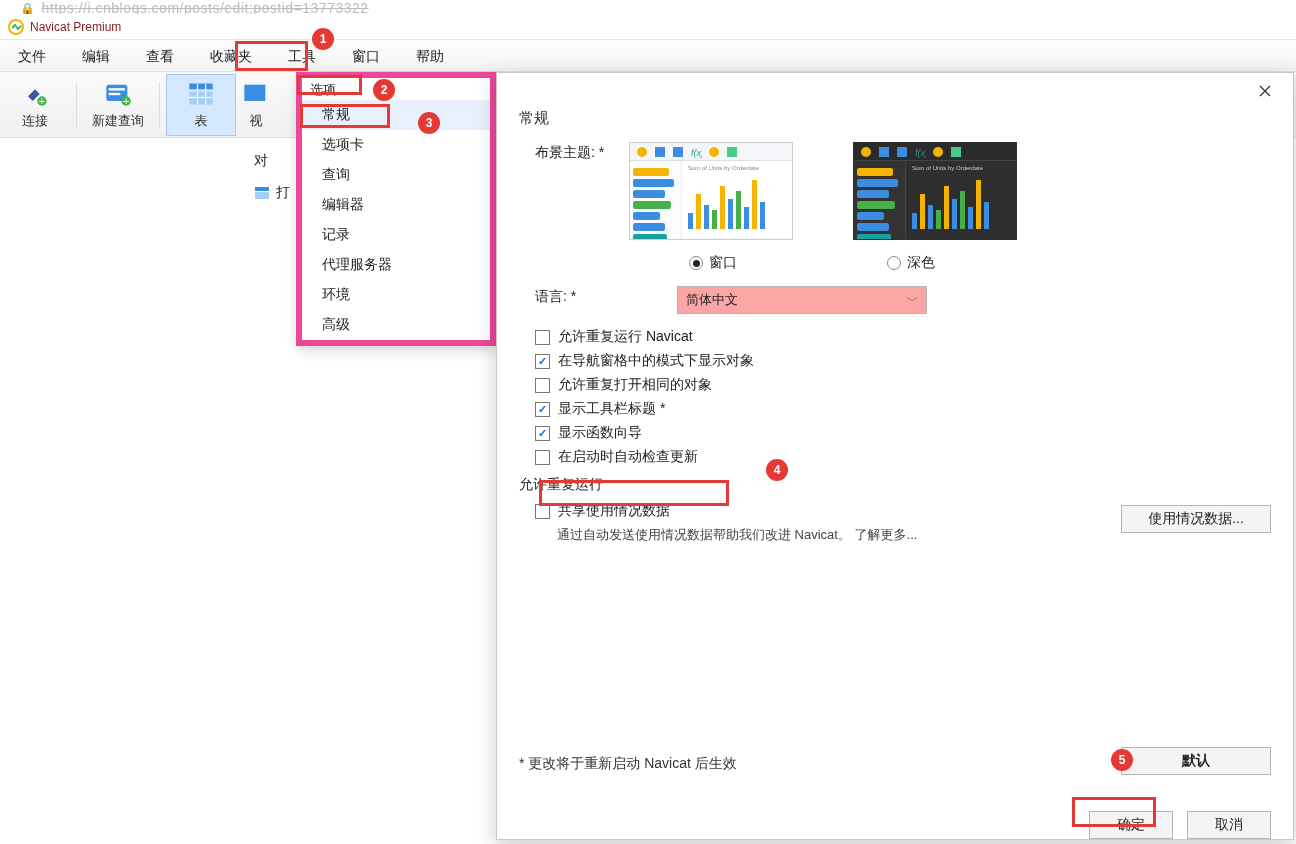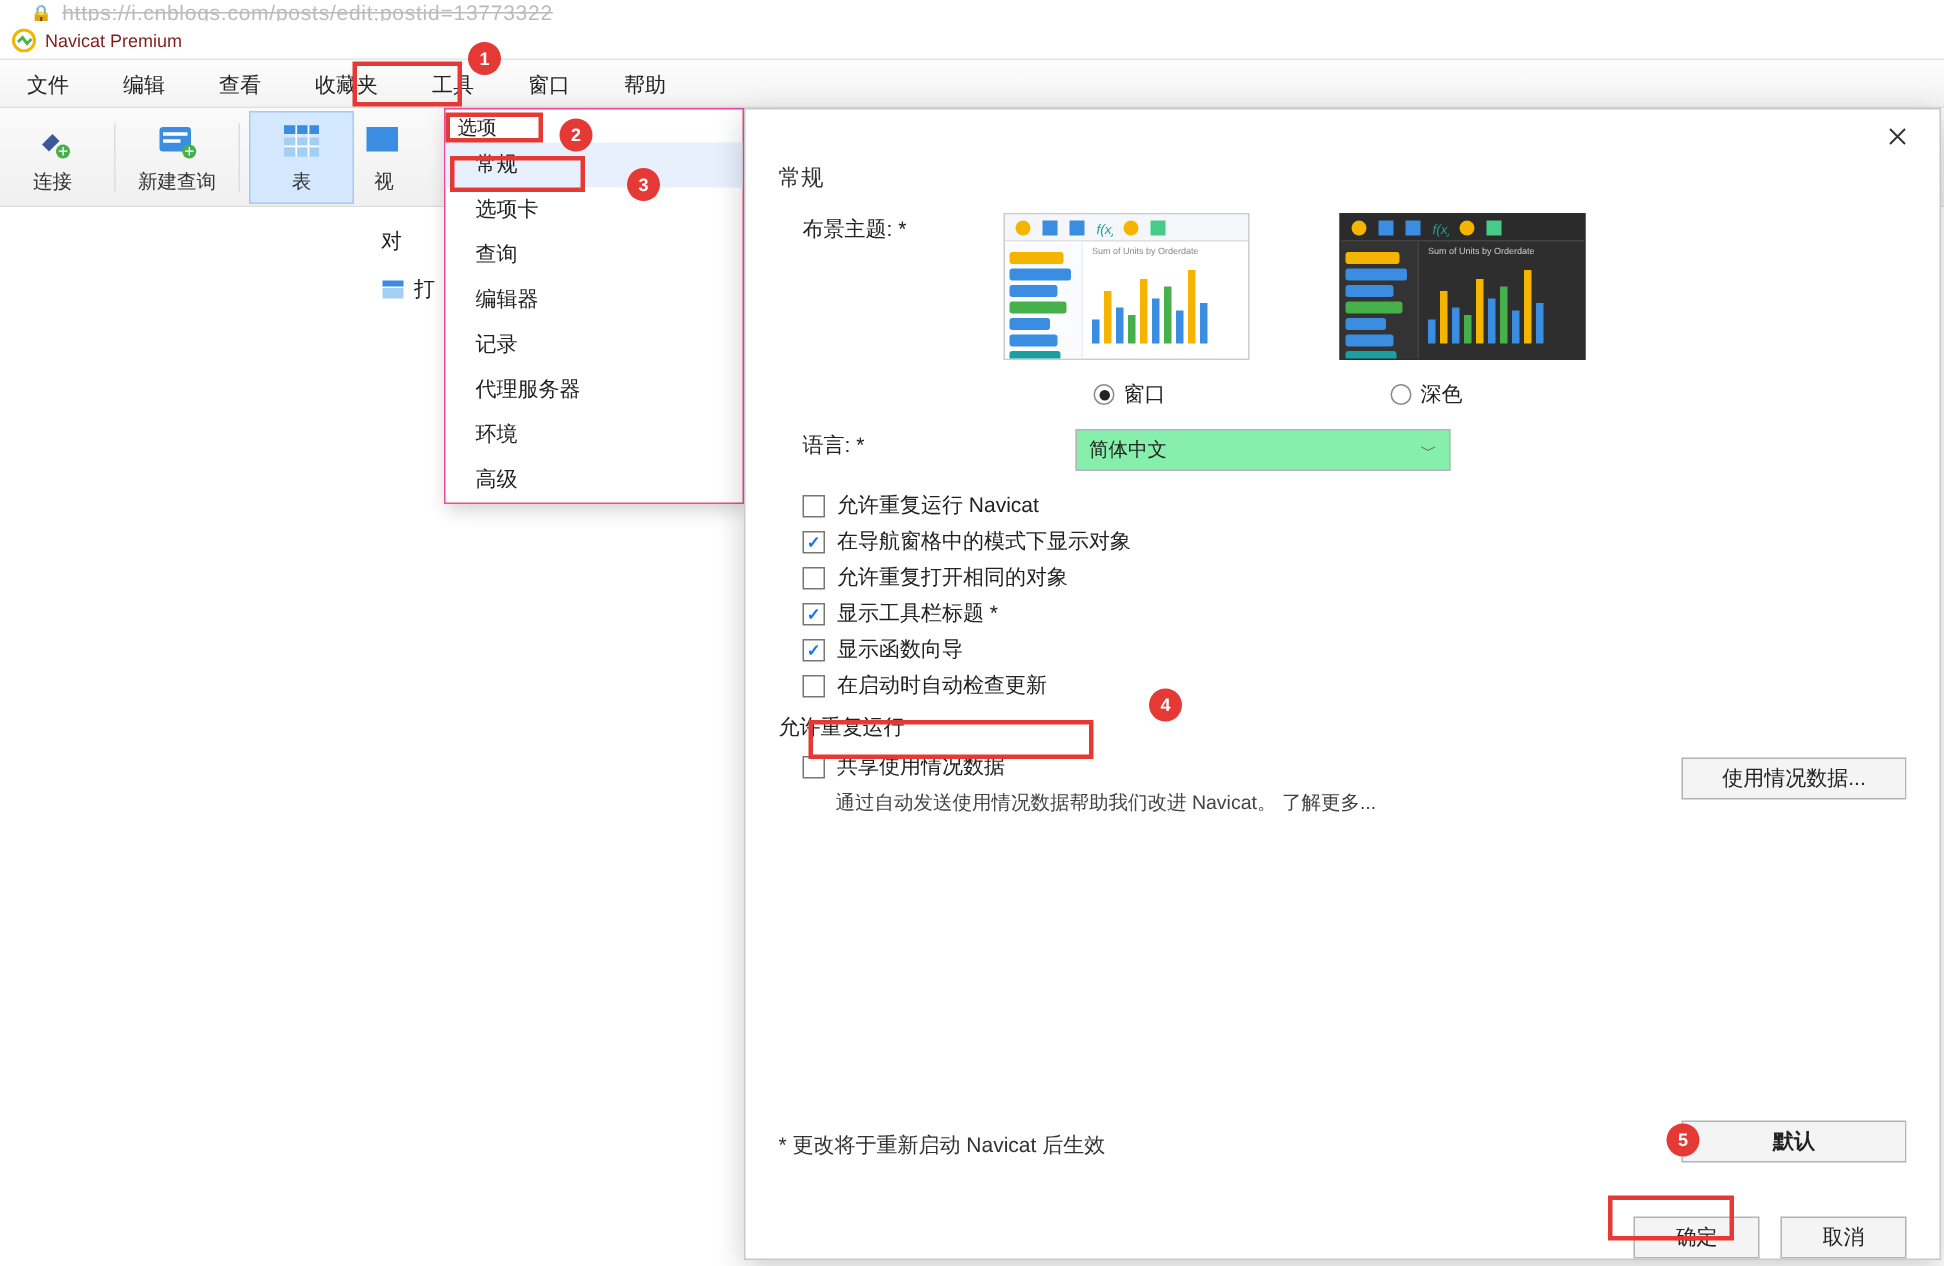--- a/index.html
+++ b/index.html
@@ -27,31 +27,31 @@
 .toolbar { position:absolute; top:72px; left:0; right:0; height:66px; background:linear-gradient(#fafafa,#f0f0f0); border-bottom:1px solid #ddd; display:flex; align-items:center; }
 .toolbtn { display:flex; flex-direction:column; align-items:center; justify-content:center; width:70px; height:62px; font-size:13px; color:#333; }
 .toolbtn.active { background:#d4e8ff; border:1px solid #a5c9f5; }
 .toolbtn .ic { width:28px; height:28px; margin-bottom:4px; }
 
 
 .leftfrag { position:absolute; left:254px; top:152px; font-size:14px; color:#222; }
 .leftfrag2 { position:absolute; left:254px; top:184px; font-size:14px; color:#222; display:flex; align-items:center; gap:6px;}
 
 
-.optmenu { position:absolute; top:72px; left:296px; width:200px; background:#fff; border:1px solid #ec4899; box-shadow:2px 4px 12px rgba(0,0,0,0.18); }
+.optmenu { position:absolute; top:72px; left:296px; width:200px; background:#fff; border:6px solid #ec4899; box-shadow:2px 4px 12px rgba(0,0,0,0.18); }
 .optmenu .tophdr { height:22px; }
 .optmenu .optitem { padding:6px 20px; font-size:14px; color:#222; }
 .optmenu .optitem.hover { background:#e8f0fe; }
 
 
 .dialog { position:absolute; top:72px; left:496px; right:2px; bottom:4px; background:#fff; border:1px solid #c8c8c8; box-shadow:0 6px 20px rgba(0,0,0,0.2); }
 .dialog .closebtn { position:absolute; top:4px; right:8px; width:40px; height:28px; display:flex; align-items:center; justify-content:center; color:#444; font-size:16px; }
 .dialog .body { position:absolute; top:36px; left:22px; right:22px; bottom:60px; overflow:hidden; }
 .dialog .heading { font-size:15px; color:#333; margin-bottom:14px; }
-.dialog .row { display:flex; align-items:flex-start; margin-bottom:14px;gap:40px; }
+.dialog .row { display:flex; align-items:flex-start; margin-bottom:14px; }
 .dialog .lbl { width:110px; padding-top:2px; font-size:14px;  }
 .dialog .val { flex:1; }
 
 
 .themes { display:flex; gap:60px; }
 .themepreview { width:164px; height:98px; border:1px solid #ccc; position:relative; overflow:hidden; }
 .themepreview.light { background:#fff; }
 .themepreview.dark { background:#2e2e2e; border-color:#2e2e2e; }
 .tp-toolbar { height:18px; display:flex; gap:6px; align-items:center; padding:0 6px; }
 .themepreview.light .tp-toolbar { background:#f4f6f9; border-bottom:1px solid #e0e0e0;}
@@ -65,21 +65,21 @@
 .tp-main .hdr { font-size:6px; color:#888; margin-bottom:4px;}
 .themepreview.dark .tp-main .hdr { color:#ccc;}
 .tp-main .bars { display:flex; align-items:flex-end; gap:3px; height:54px;}
 .tp-main .bar { width:5px; }
 
 .radiorow { display:flex; gap:150px; margin-top:14px; margin-left:60px; }
 .radio { display:flex; align-items:center; gap:6px; font-size:14px; }
 .radio .dot { width:14px; height:14px; border:1px solid #888; border-radius:50%; display:flex; align-items:center; justify-content:center;}
 .radio.checked .dot::after { content:""; width:7px; height:7px; background:#222; border-radius:50%; }
 
-.selectbox { height:28px; width:250px; border:1px solid #b5b5b5; background:#86efac; display:flex; align-items:center; padding:0 8px; justify-content:space-between; font-size:13px;}
+.selectbox { height:28px; width:250px; border:1px solid #b5b5b5; background:#fca5a5; display:flex; align-items:center; padding:0 8px; justify-content:space-between; font-size:13px;}
 .selectbox .chev { color:#666; font-size:11px;}
 
 .check { display:flex; align-items:center; gap:8px; font-size:14px; margin:6px 0; }
 .check .box { width:15px; height:15px; border:1px solid #777; background:#fff; display:flex; align-items:center; justify-content:center; font-size:11px; color:#1a73e8;}
 .check.checked .box::before { content:"✓"; color:#1a73e8; font-weight:bold;}
 
 .subhdr { font-size:14px; margin-top:10px; margin-bottom:8px;}
 .helptext { font-size:13px; color:#444; margin-left:22px; margin-top:2px;}
 .helptext a { color:#404040; text-decoration:none; }
 

